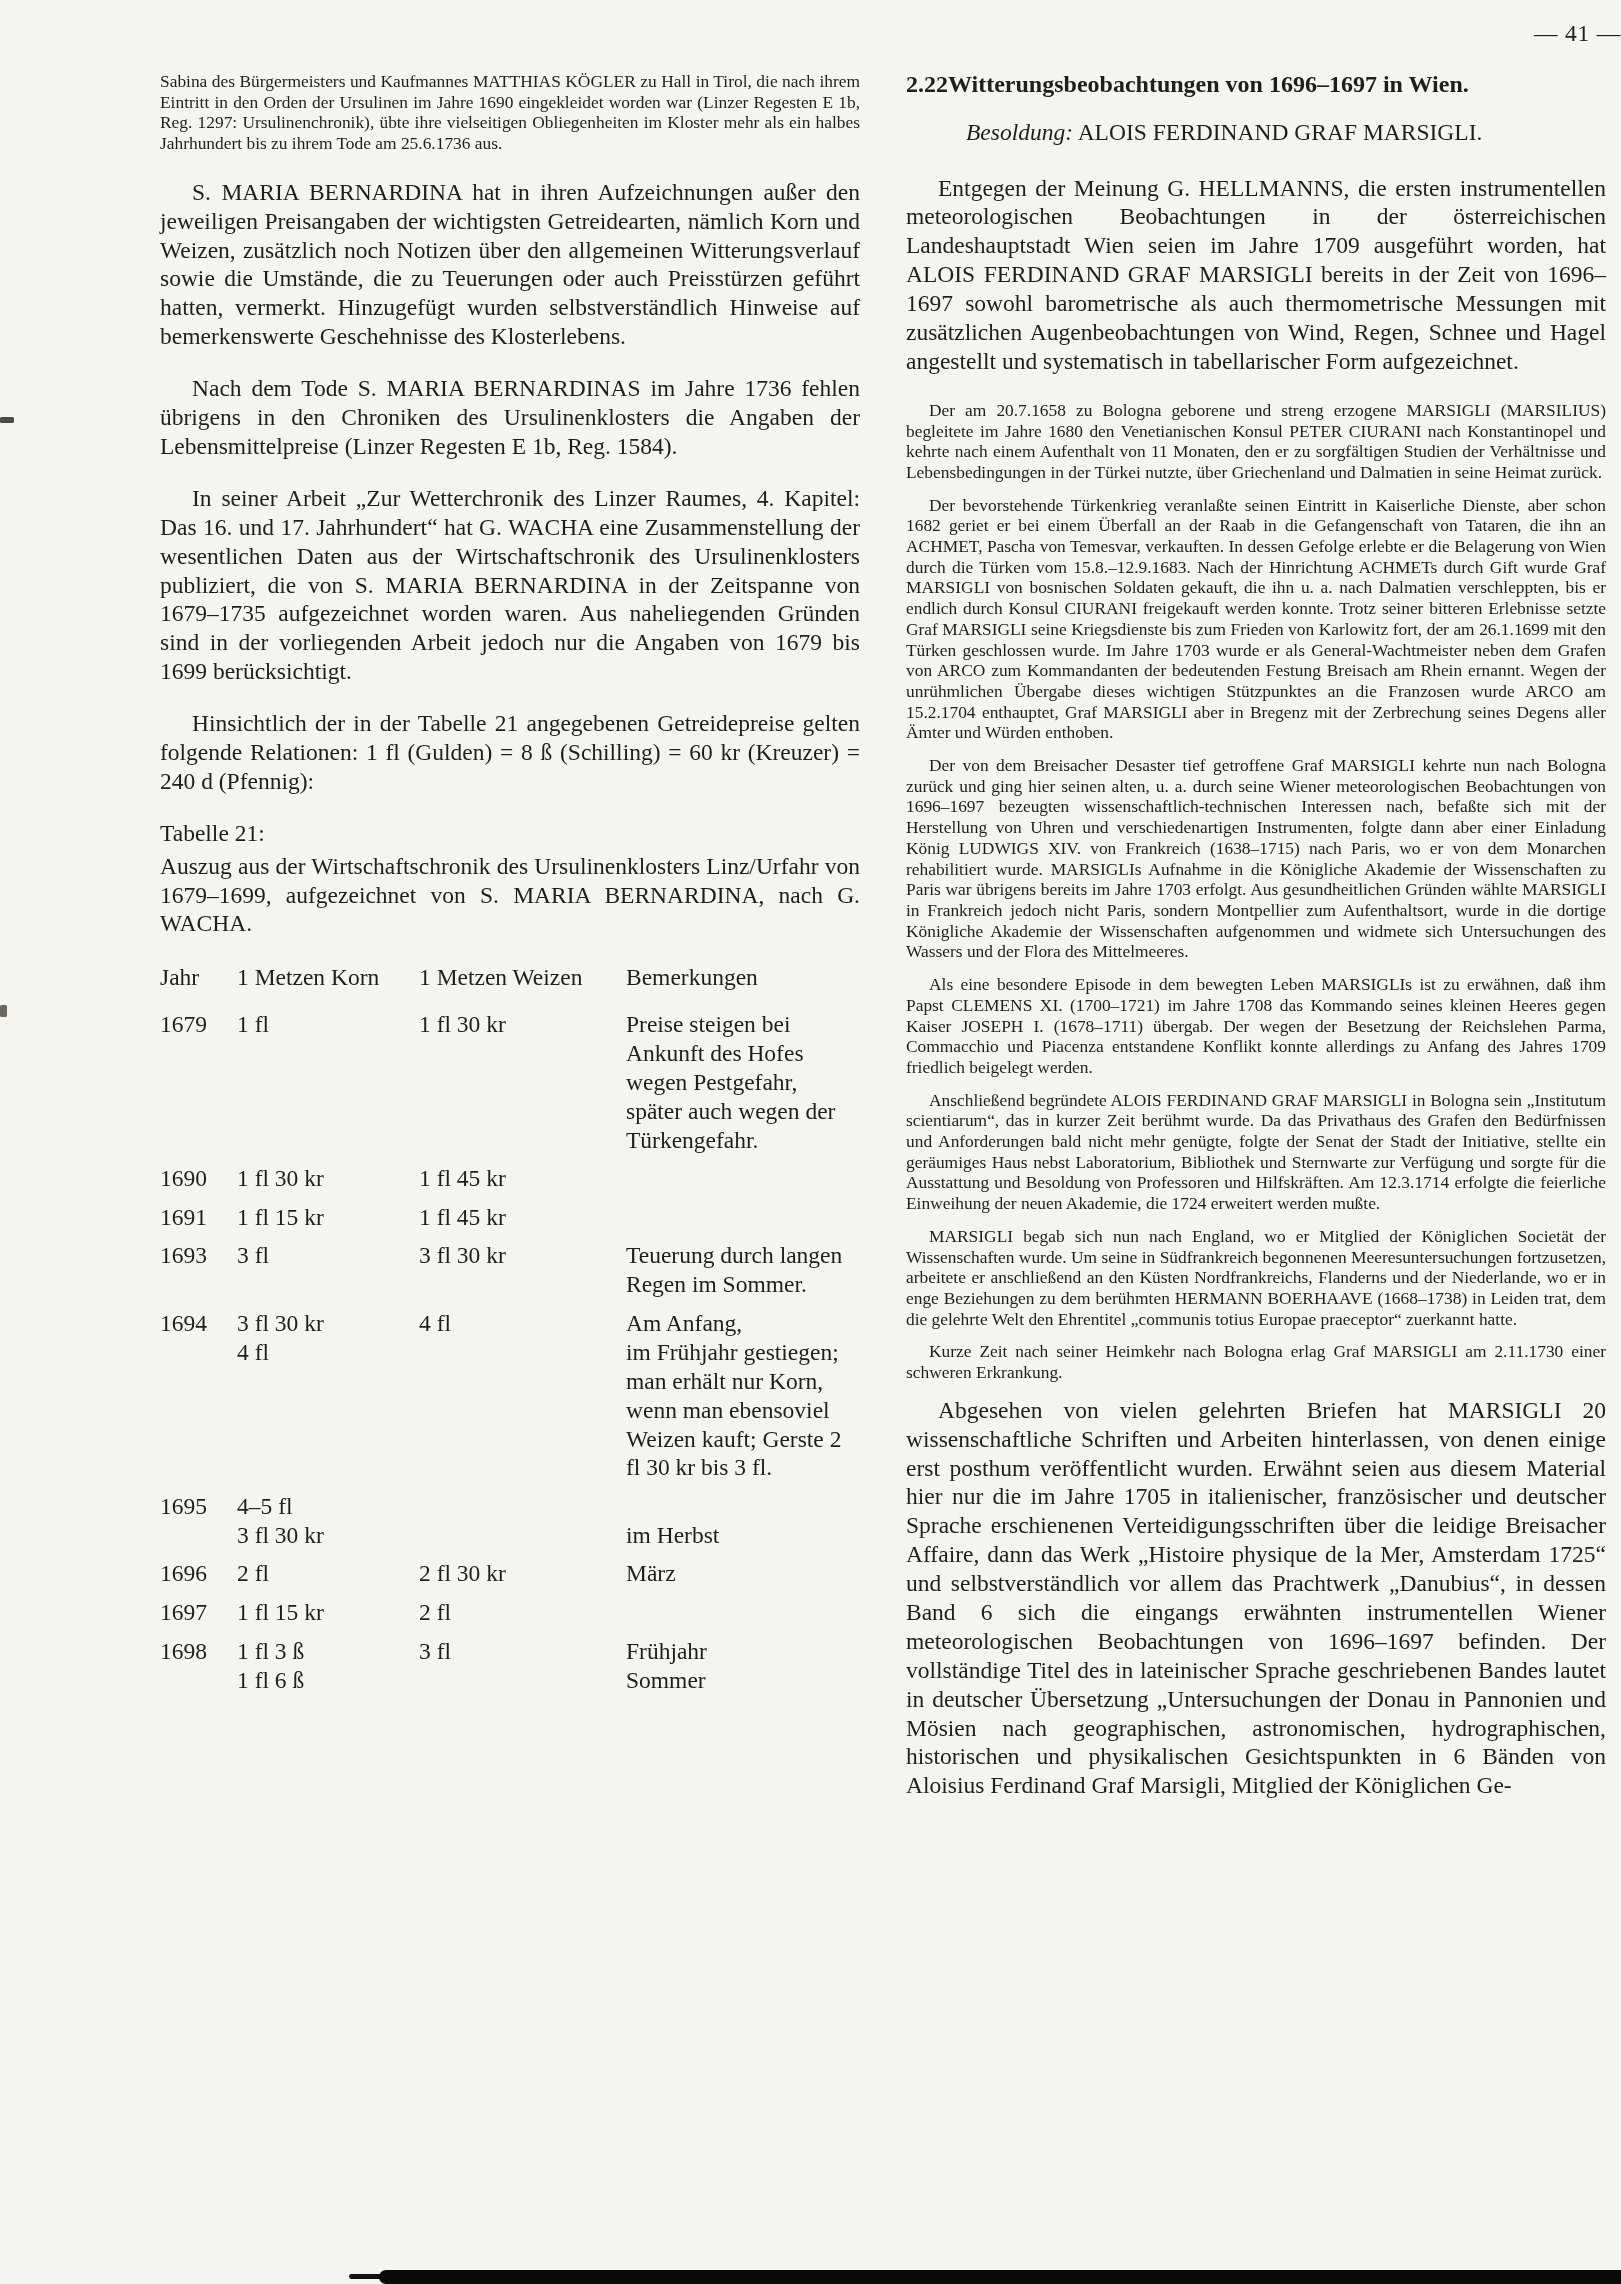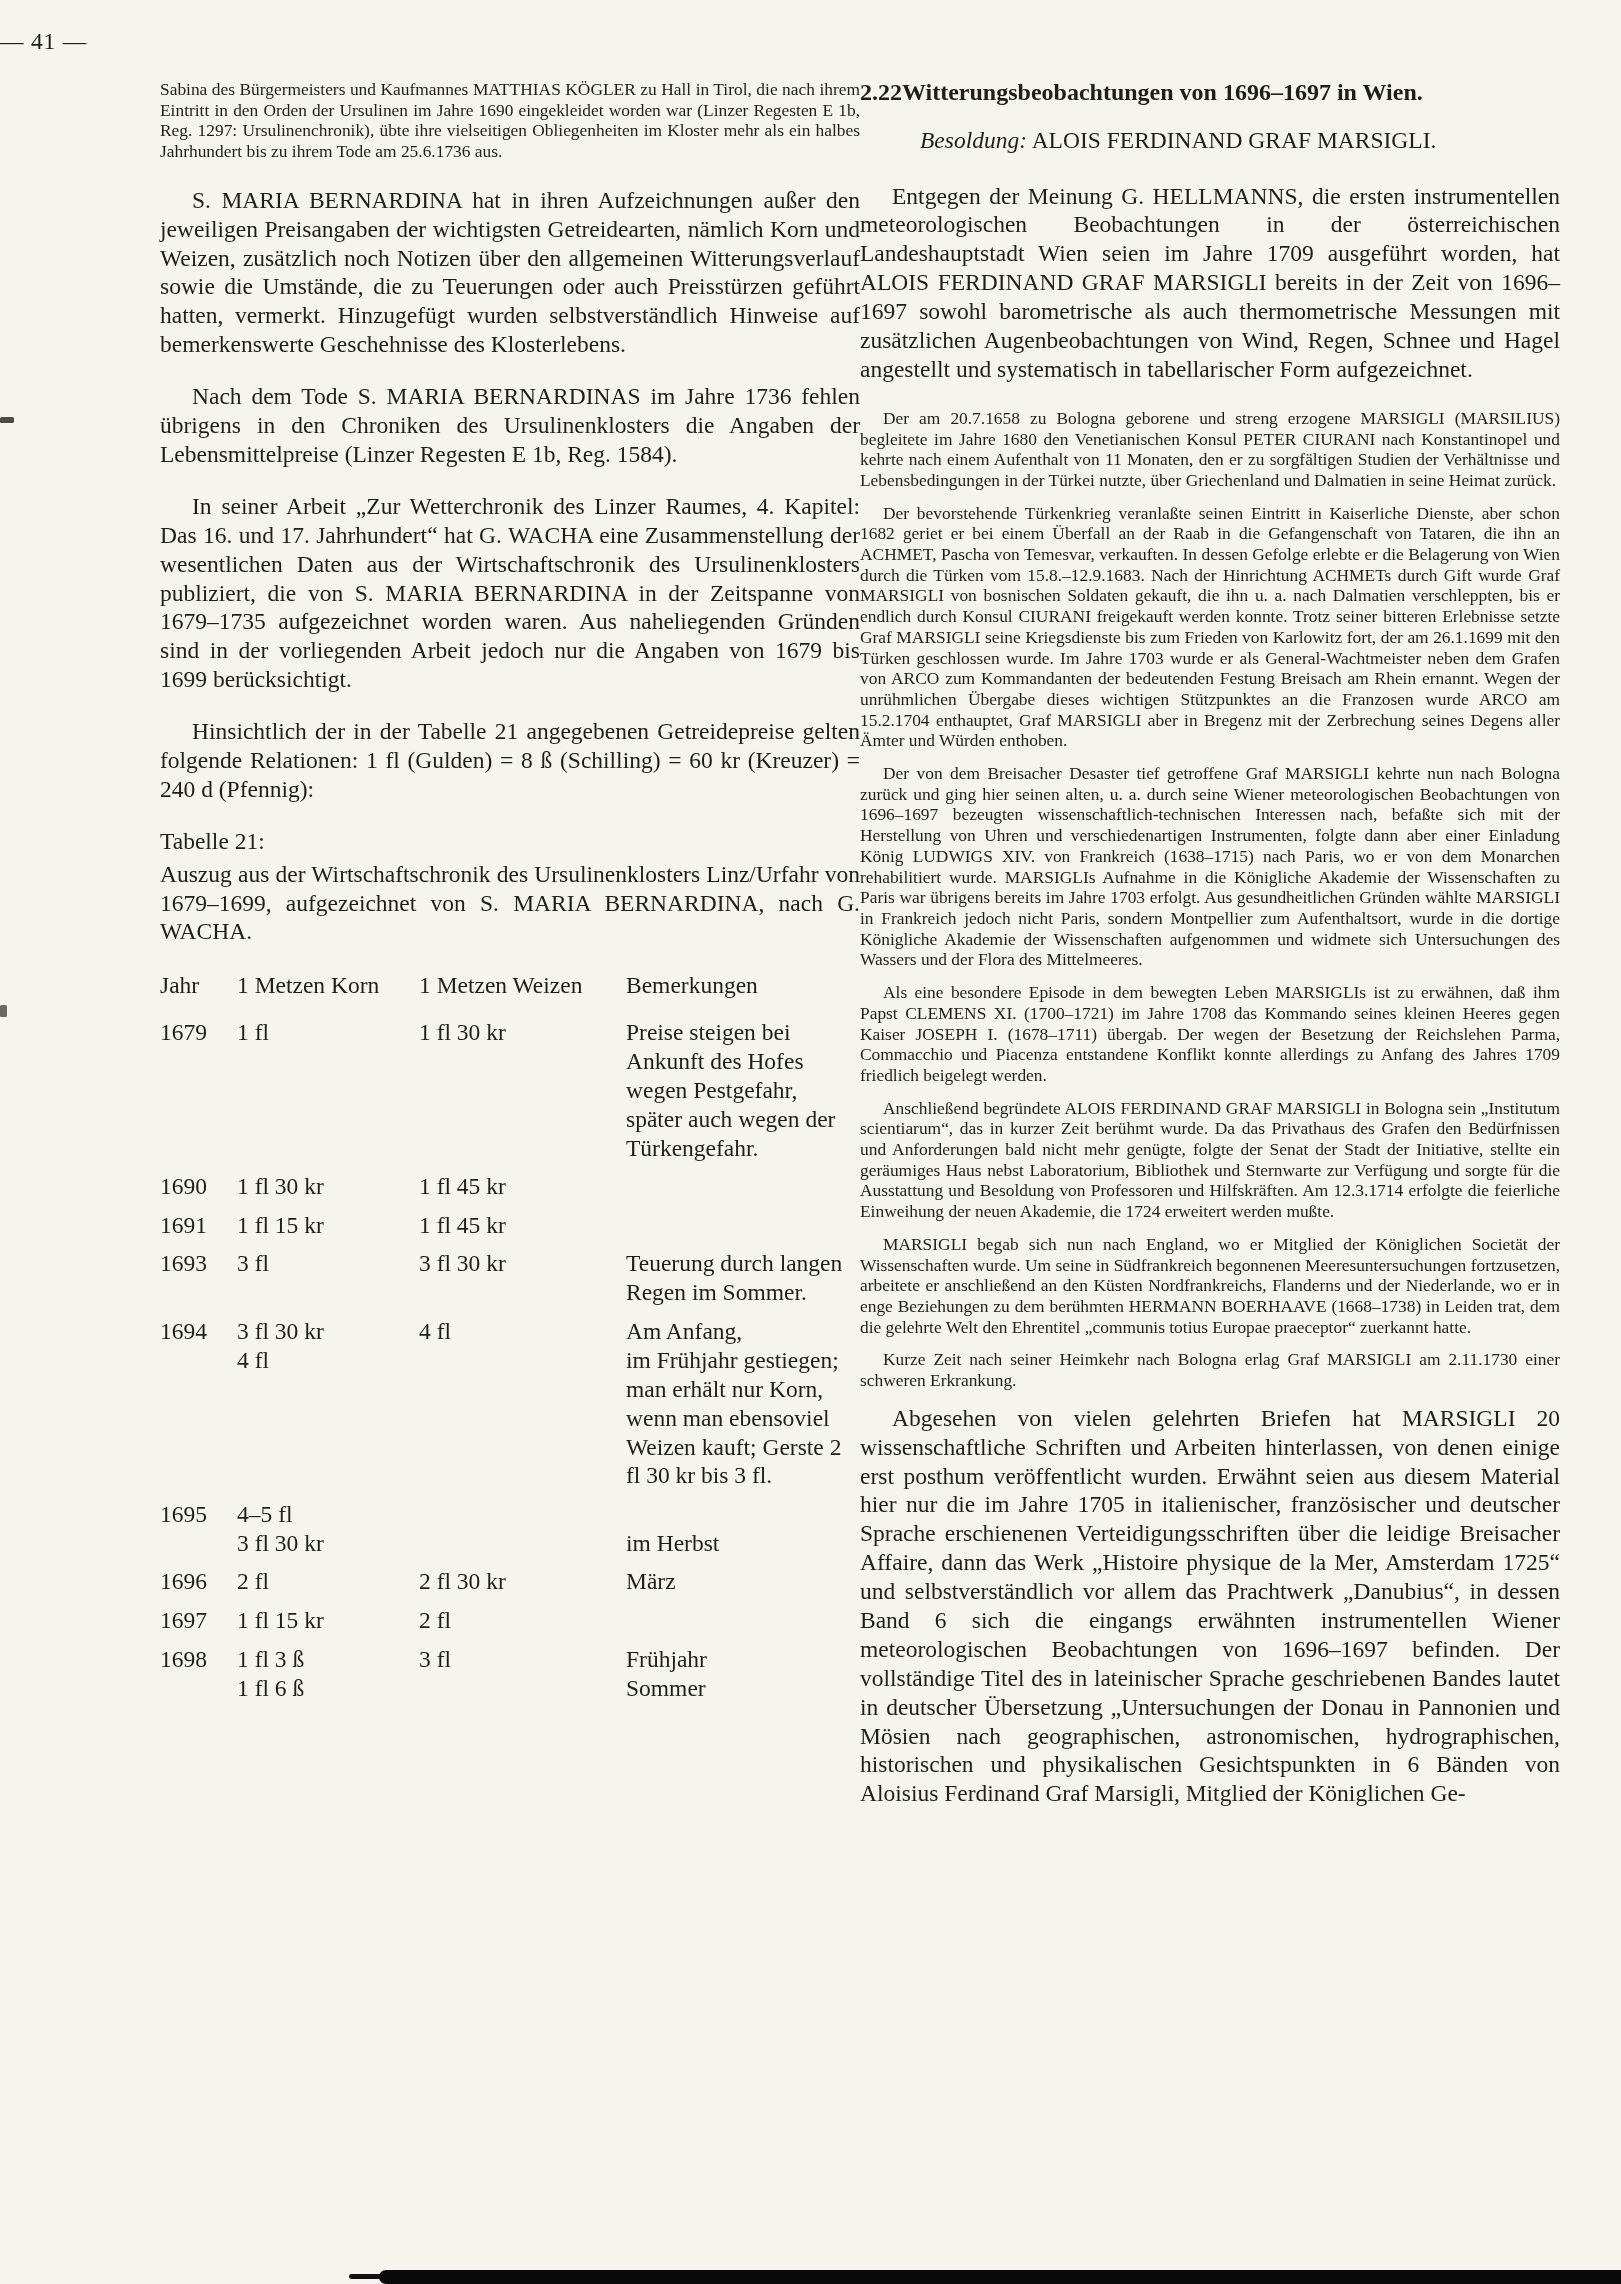--- a/index.html
+++ b/index.html
@@ -5,27 +5,28 @@
   html,body{margin:0;padding:0;background:#dedcd6;}
   .page{
     position:relative;
     width:1621px;height:2284px;
     background:#f6f4ef;
     color:#201e1a;
     font-family:"Liberation Serif","DejaVu Serif",serif;
     overflow:hidden;
   }
   .page-number{
-    text-align:left;
-    padding-top:28px;
+    text-align:right;
+    padding-top:20px;
     font-size:23.5px;
     letter-spacing:0.8px;
   }
   .content{
     display:flex;
+    gap:46px;
     padding:24px 12px 0 160px;
     box-sizing:border-box;
   }
   .col{width:700px;flex:0 0 700px;}
   p{margin:0;}
   .body{
     font-size:23.5px;
     line-height:1.23;
     text-align:justify;
     hyphens:auto;

